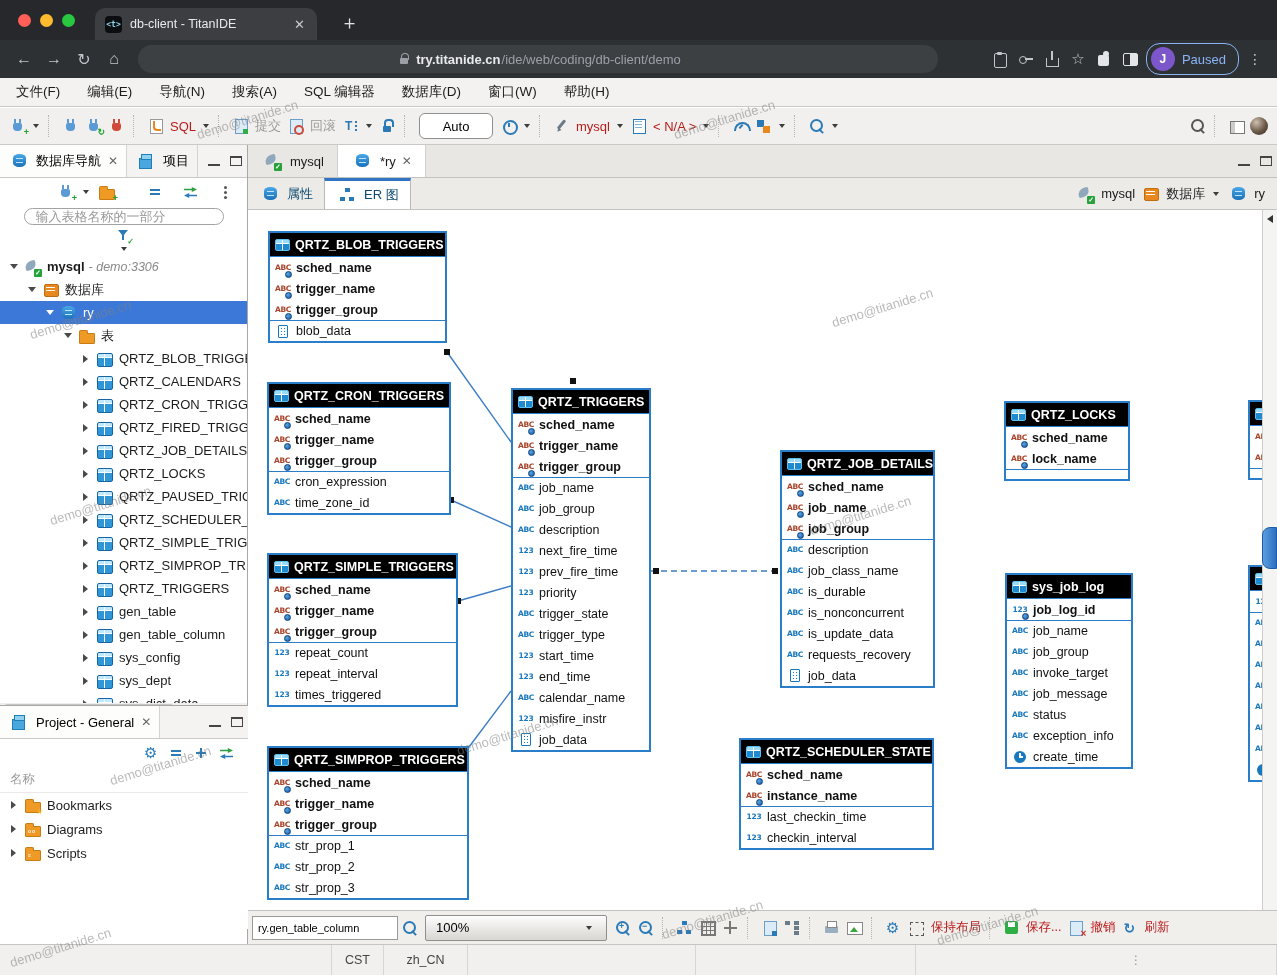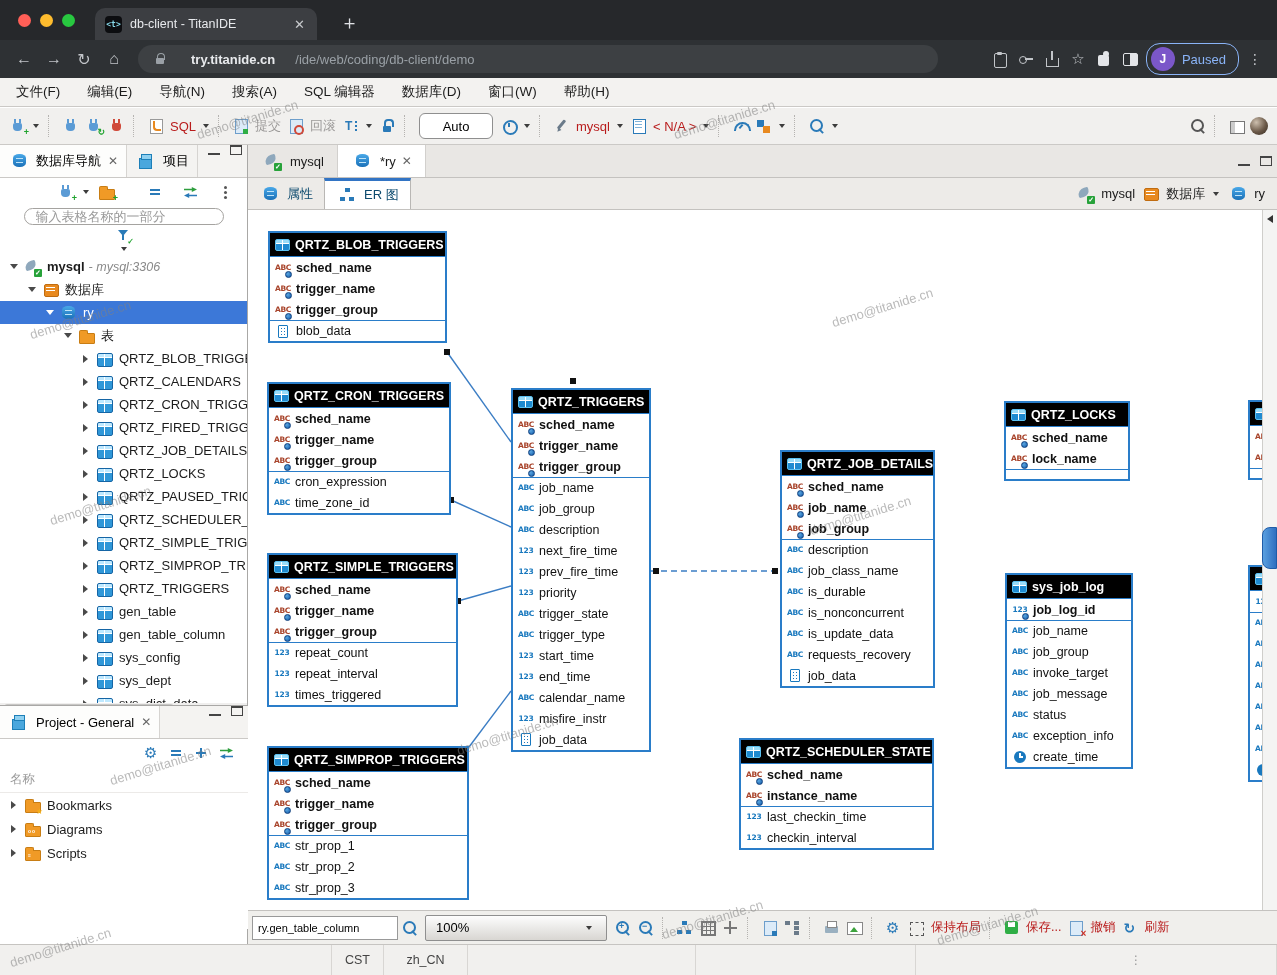--- a/index.html
+++ b/index.html
@@ -16,21 +16,21 @@
     color:#e8eaed;font-size:12.5px;}
   .favicon{width:17px;height:17px;background:#0c0d10;border-radius:4px;color:#86d7e8;
     font:bold 8px/17px "DejaVu Sans Mono",monospace;text-align:center;flex:none;}
   .btab-title{flex:1;white-space:nowrap;overflow:hidden;}
   .btab-x{color:#c8cacd;font-size:13px;padding:0 2px;}
   .newtab{position:absolute;left:340px;top:10px;color:#dfe1e5;font-size:19px;font-weight:normal;}
   .chromebar{position:absolute;left:0;top:40px;right:0;height:38px;background:#2e3134;
     display:flex;align-items:center;padding:0 12px;gap:6px;}
   .cnav{color:#c2c5c9;font-size:16px;width:24px;text-align:center;}
   .omnibox{height:28px;flex:0 0 800px;background:#3d4043;border-radius:14px;display:flex;
-    align-items:center;gap:20px;padding:0 13px;font-size:13px;margin-left:6px;}
+    align-items:center;gap:1px;padding:0 13px;font-size:13px;margin-left:6px;justify-content:center;}
   .ohost{color:#e8eaed;font-weight:bold;}
   .opath{color:#9aa0a6;}
   .cic{position:relative;width:20px;height:20px;flex:none;}
   .cic::before,.cic::after{content:"";position:absolute;}
   .c-lock::before{width:8px;height:6px;background:#9aa0a6;border-radius:1px;left:5px;top:9px;}
   .c-lock::after{width:6px;height:6px;border:1.5px solid #9aa0a6;border-bottom:none;
     border-radius:4px 4px 0 0;left:6px;top:4px;}
   .c-clip::before{width:11px;height:13px;border:1.6px solid #c2c5c9;border-radius:2px;left:4px;top:4px;}
   .c-clip::after{width:5px;height:3px;background:#c2c5c9;left:7px;top:3px;border-radius:1px;}
   .c-key::before{width:6px;height:6px;border:1.7px solid #c2c5c9;border-radius:50%;left:3px;top:7px;}
@@ -169,21 +169,21 @@
   .ic-filter::before{width:0;height:0;border-left:5px solid transparent;border-right:5px solid transparent;
     border-top:6px solid #2a7ab8;left:4px;top:3px;}
   .ic-filter::after{width:2px;height:5px;background:#2a7ab8;left:8px;top:8px;}
   .ic-proj::before{width:11px;height:9px;background:#4aa7dd;border:1px solid #1d7fb8;left:2px;top:6px;}
   .ic-proj::after{width:9px;height:4px;background:#8fd0f0;border:1px solid #1d7fb8;left:4px;top:2px;}
   .wmin,.wmax{width:12px;height:10px;display:inline-block;margin:0 5px;flex:none;}
   .wmin{border-bottom:2px solid #444;}
   .wmax{border:1px solid #444;border-top:2px solid #444;}
   
   .sidebar{position:absolute;left:0;top:145px;width:248px;bottom:31px;background:#fff;border-right:1px solid #a9a8a6;}
-  .phead{height:33px;background:#f4f3f1;border-bottom:1px solid #cbc9c6;display:flex;align-items:flex-start;font-size:13px;}
+  .phead{height:33px;background:#f4f3f1;border-bottom:1px solid #cbc9c6;display:flex;align-items:center;font-size:13px;}
   .ptab{display:flex;align-items:center;gap:5px;height:100%;padding:0 8px;border-right:1px solid #d6d4d1;}
   .ptab.active{background:#fdfdfc;}
   .ptab .x{color:#666;font-size:12px;margin-left:2px;}
   .phead .fill{flex:1}
   .ptools{height:28px;display:flex;align-items:center;justify-content:flex-end;padding:0 10px;gap:2px;}
   .filterrow{display:flex;align-items:center;padding:2px 6px 4px;gap:2px;flex-direction:column;}
   .filterrow input{flex:1;height:25px;border:1px solid #a5a3a0;border-radius:13px;padding:0 11px;
     font-size:13px;color:#333;outline:none;background:#fff;}
   .filterrow input::placeholder{color:#9a9a9a;}
   .tree{position:relative;overflow:hidden;height:457px;font-size:13px;color:#1c1c1c;}
@@ -395,21 +395,21 @@
         </span>
       <span class="caret"></span>
     </div>
     <div class="tree" id="tree">
       <div class="trow b" style="padding-left: 6px;">
           <span class="tw">
             <span class="tw-o"></span>
           </span>
           <span class="ic ic-conn"></span>
           <span class="tlabel">mysql</span>
-          <span class="tsuffix"> - mysql:3306</span>
+          <span class="tsuffix"> - demo:3306</span>
         </div>
         <div class="trow" style="padding-left: 24px;">
           <span class="tw">
             <span class="tw-o"></span>
           </span>
           <span class="ic ic-dbfolder"></span>
           <span class="tlabel">数据库</span>
         </div>
         <div class="trow sel" style="padding-left: 42px;">
           <span class="tw">

